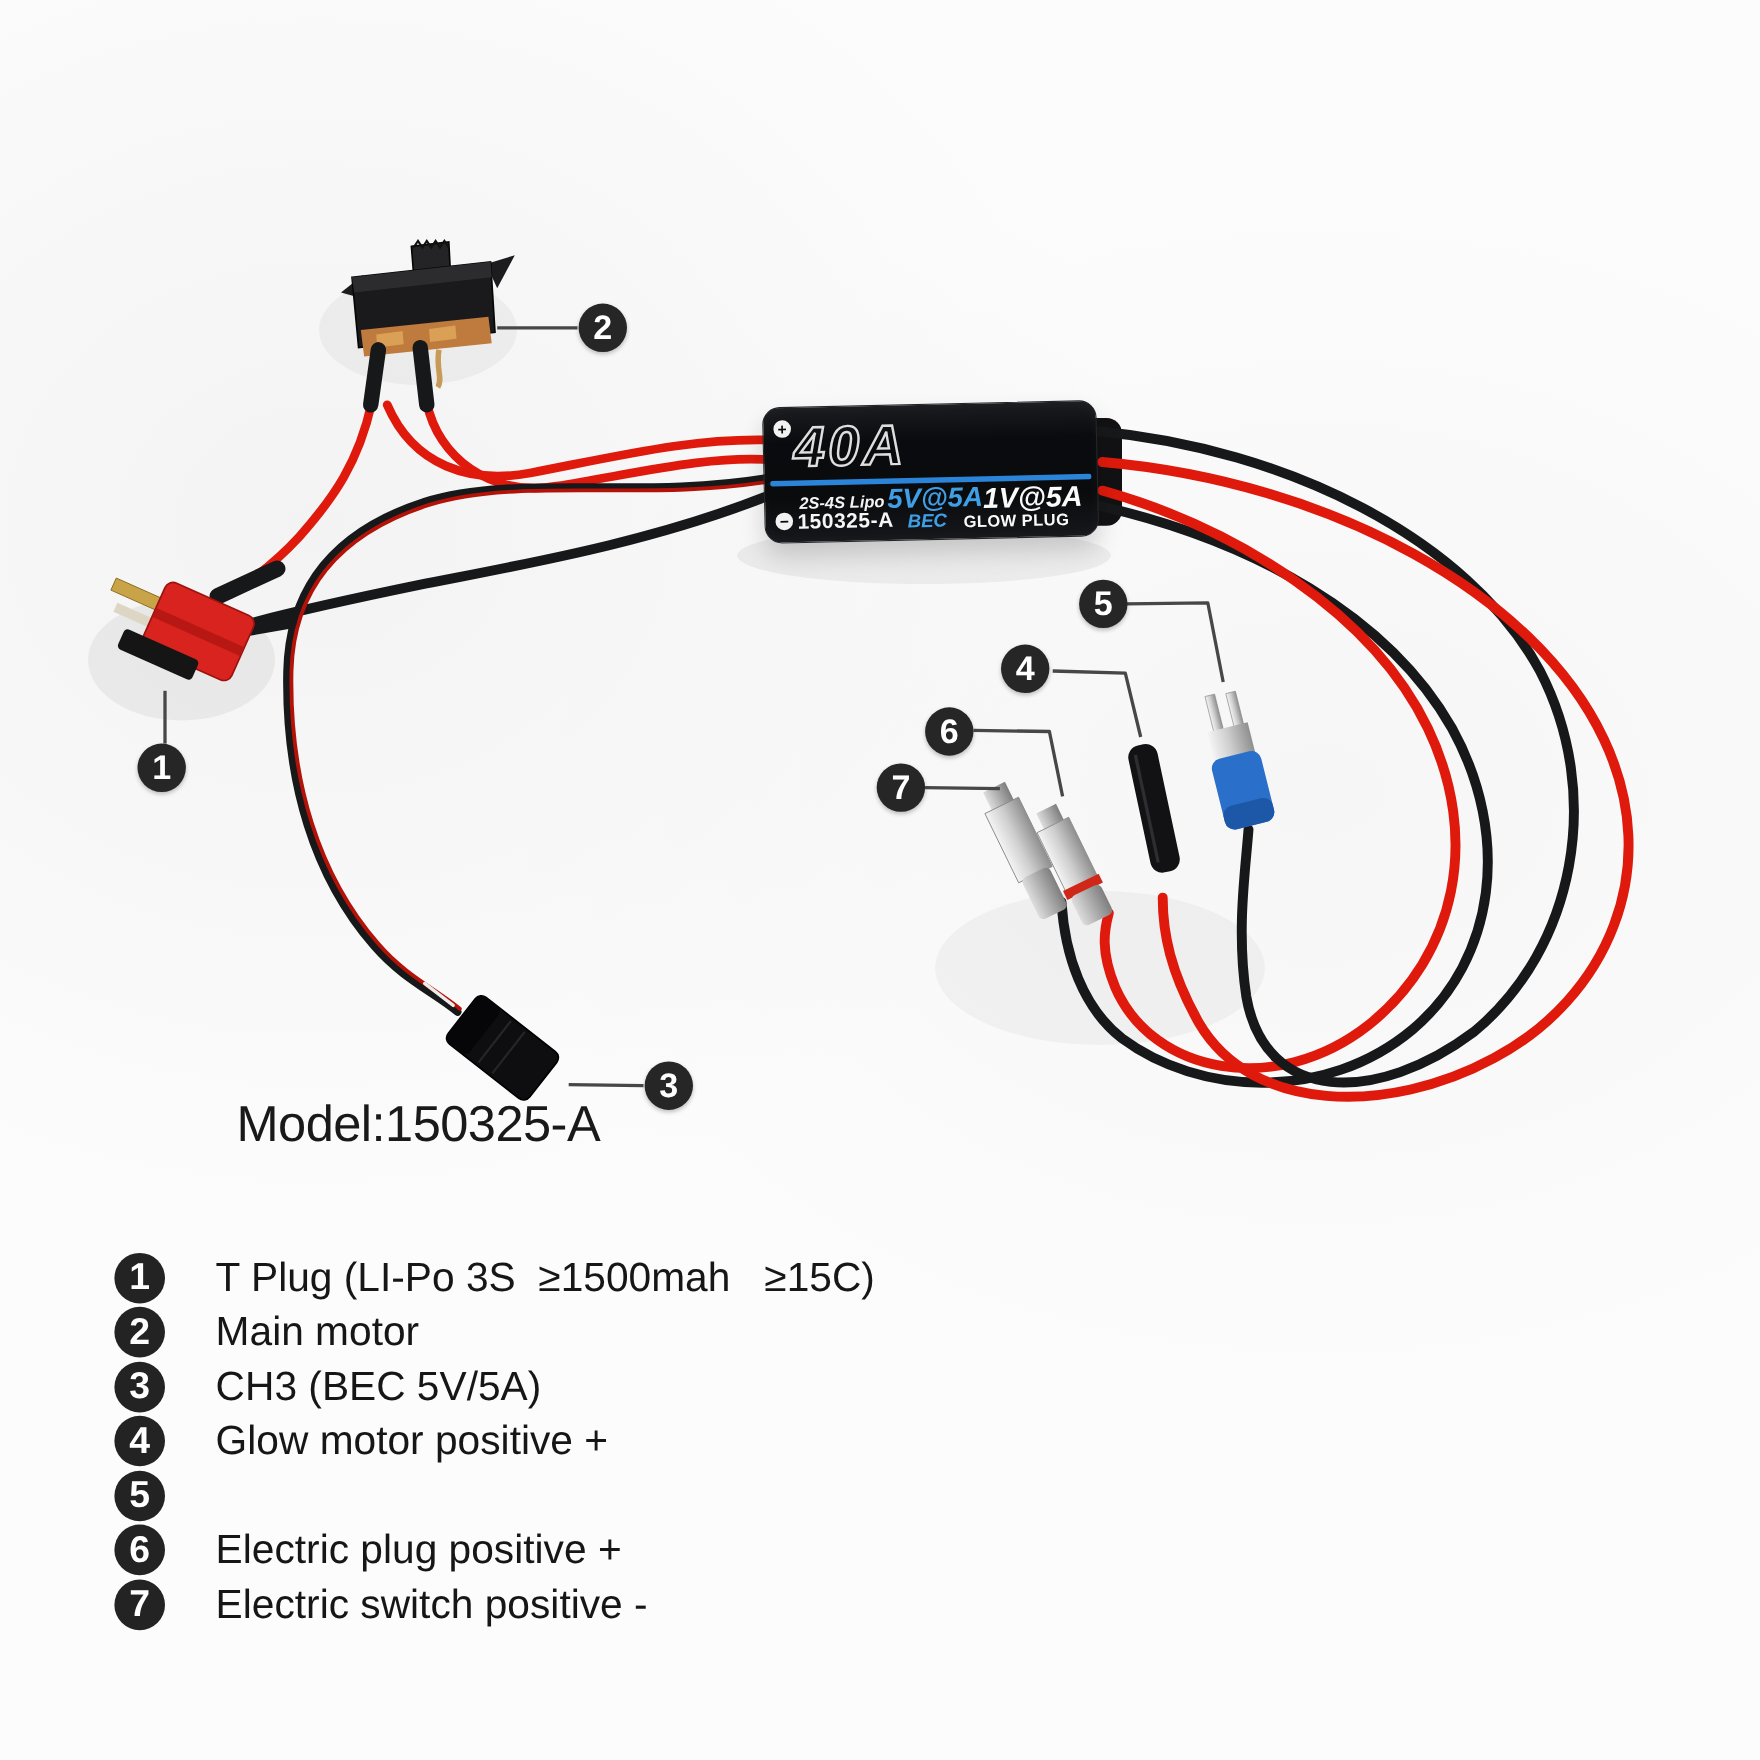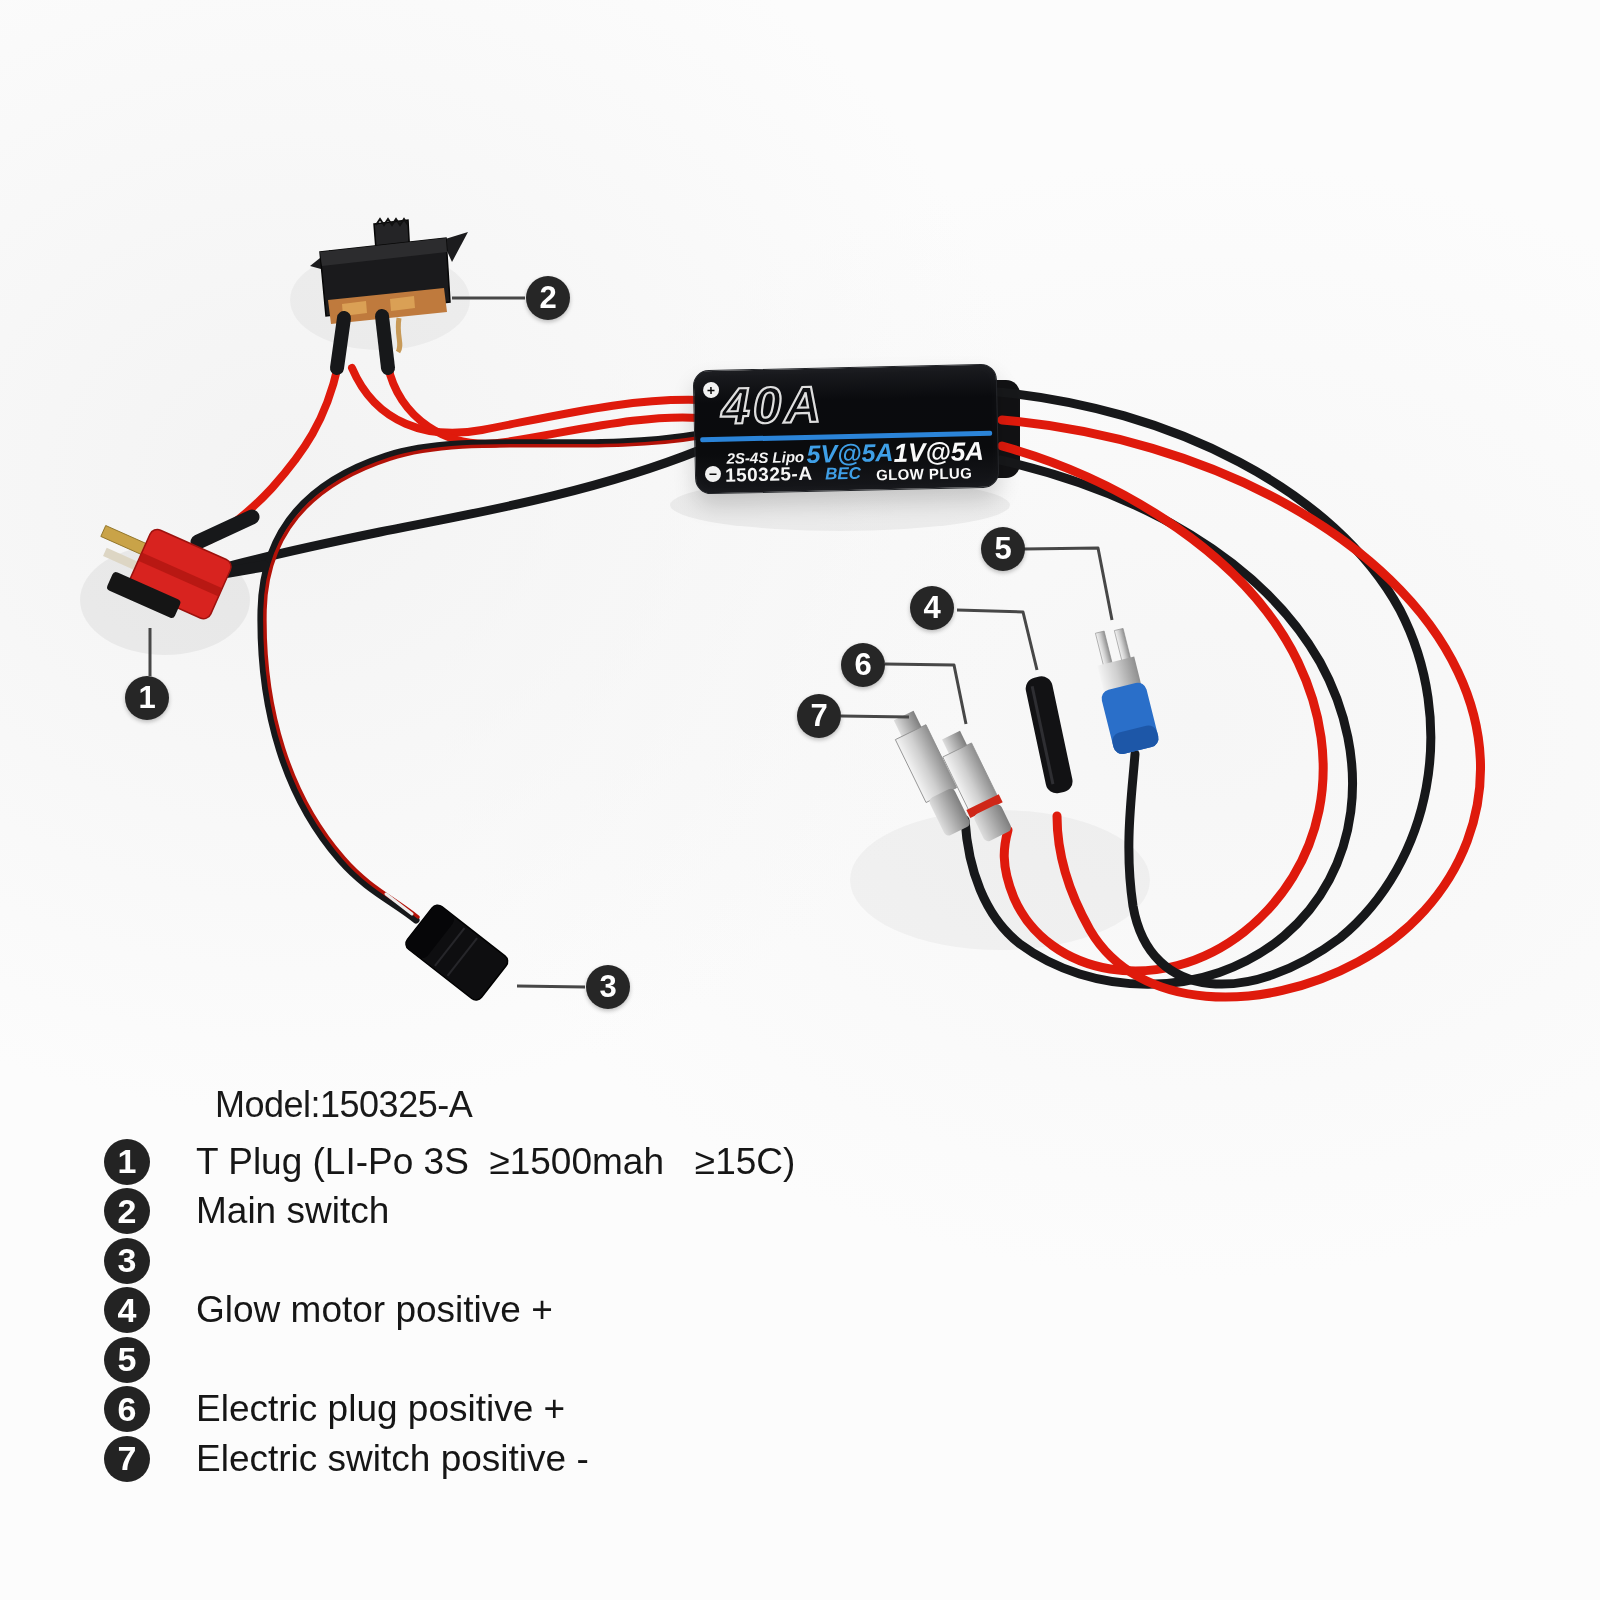--- a/index.html
+++ b/index.html
@@ -36,21 +36,21 @@
   .esc .bec{position:absolute;left:129px;top:96px;font-size:17px;font-weight:bold;font-style:italic;color:var(--esc-blue);}
   .esc .glowv{position:absolute;left:198px;top:71px;font-size:26px;font-weight:bold;font-style:italic;color:#fafafa;white-space:nowrap;}
   .esc .glow{position:absolute;left:180px;top:99px;font-size:15px;font-weight:bold;color:#fafafa;letter-spacing:.4px;white-space:nowrap;}
 
   
   .co-badge{position:absolute;z-index:3;width:44px;height:44px;border-radius:50%;
     background:var(--badge-bg);color:#fff;display:flex;align-items:center;justify-content:center;
     font-size:31px;font-weight:bold;box-shadow:0 2px 4px rgba(0,0,0,.25);}
 
   
-  .model{position:absolute;left:215px;top:1084px;z-index:2;font-size:36px;color:#191919;letter-spacing:-.5px;}
+  .model{position:absolute;left:215px;top:994px;z-index:2;font-size:46px;color:#191919;letter-spacing:-.5px;}
   .legend{position:absolute;left:104px;top:1137px;z-index:2;}
   .lg-row{display:flex;align-items:center;height:49.5px;}
   .lg-badge{flex:0 0 auto;width:46px;height:46px;border-radius:50%;background:#232323;color:#fff;
     display:flex;align-items:center;justify-content:center;font-size:34px;font-weight:bold;}
   .lg-label{margin-left:46px;font-size:37px;color:#161616;white-space:pre;}
 </style>
 </head>
 <body>
 
 <div class="scene">
@@ -185,24 +185,25 @@
 
   <div class="model">Model:150325-A</div>
 
   <div class="legend">
     <div class="lg-row">
       <span class="lg-badge">1</span>
       <span class="lg-label">T Plug (LI-Po 3S  ≥1500mah   ≥15C)</span>
     </div>
     <div class="lg-row">
       <span class="lg-badge">2</span>
-      <span class="lg-label">Main switch</span>
+      <span class="lg-label">Main motor</span>
     </div>
     <div class="lg-row">
       <span class="lg-badge">3</span>
+      <span class="lg-label">CH3 (BEC 5V/5A)</span>
     </div>
     <div class="lg-row">
       <span class="lg-badge">4</span>
       <span class="lg-label">Glow motor positive +</span>
     </div>
     <div class="lg-row">
       <span class="lg-badge">5</span>
     </div>
     <div class="lg-row">
       <span class="lg-badge">6</span>

